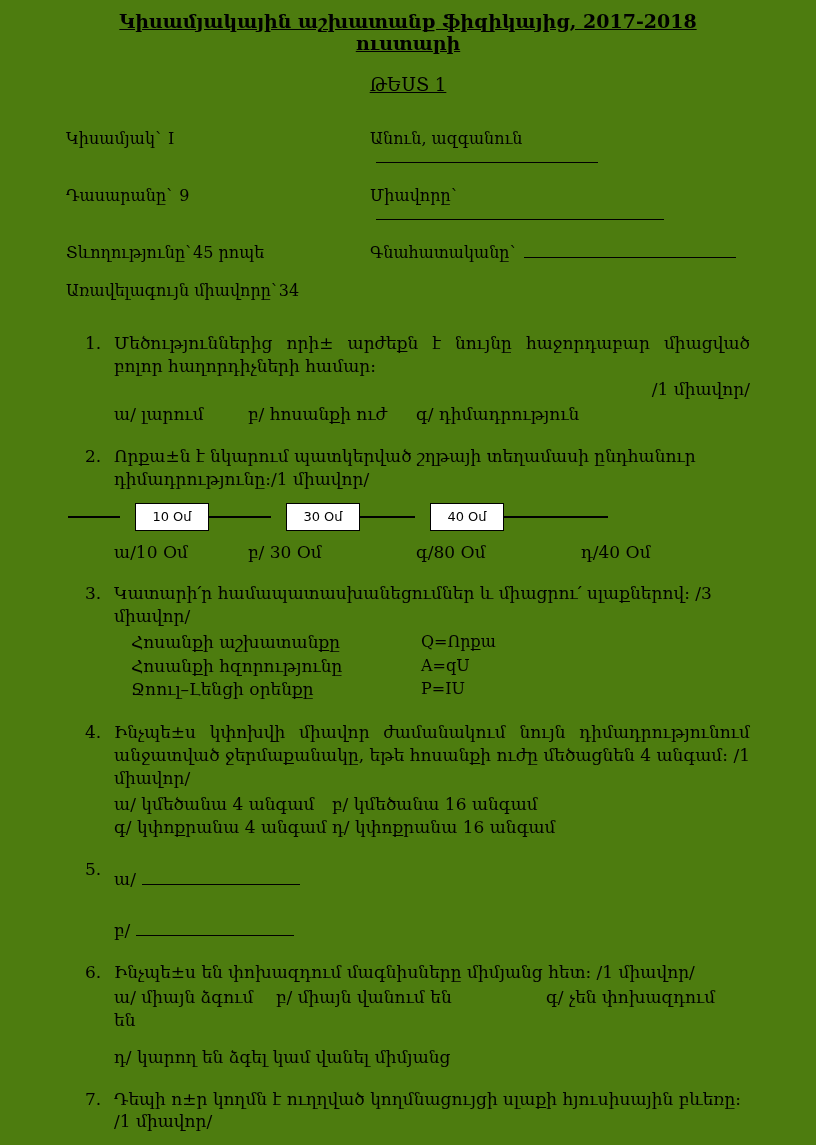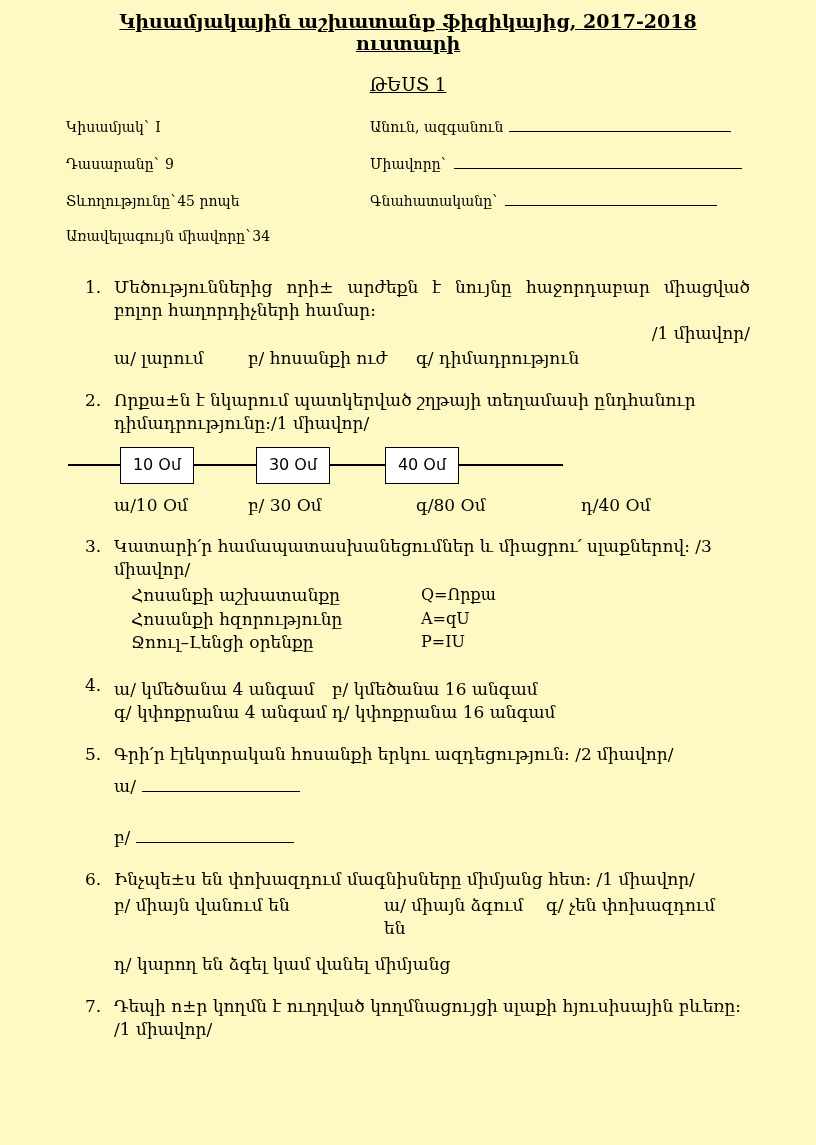--- a/index.html
+++ b/index.html
@@ -6,31 +6,31 @@
   html,body { background:#ffffff; }
   body {
     width:816px; height:1145px;
     color:#000;
     font-family:"DejaVu Serif","DejaVu Sans",serif;
   }
   .page {
     width:816px; height:1145px;
     padding:10px 66px 9px 66px;
     overflow:hidden;
-    background:#fef9c3;
+    background:#4d7c0f;
   }
   .title {
     font-size:19px; font-weight:bold; text-align:center;
     text-decoration:underline;
   }
   .subtitle {
     font-size:18px; font-weight:normal; text-align:center;
     text-decoration:underline; margin-top:20px;
   }
-  .info { margin-top:22px; font-size:14px; }
+  .info { margin-top:34px; font-size:16px; }
   .info-row {
     display:grid; grid-template-columns:304px 1fr;
     align-items:baseline; margin-bottom:19px;
   }
   .blank {
     display:inline-block; border-bottom:1px solid #000;
     height:15px; vertical-align:baseline; margin-left:6px;
   }
   .blank-name  { width:222px; }
   .blank-score { width:288px; }
@@ -44,24 +44,24 @@
 
   .opts-row { display:flex; margin-top:3px; }
   .opts-q1 .o1, .opts-q2 .o1 { width:134px; }
   .opts-q1 .o2, .opts-q2 .o2 { width:168px; }
   .opts-q2 .o3 { width:165px; }
 
   .circuit { display:flex; align-items:center; margin:12px 0 10px -46px; }
   .wire { height:2px; background:#000; flex:none; }
   .w1 { width:52px; } .w2 { width:62px; } .w3 { width:55px; } .w4 { width:104px; }
   .rbox {
-    flex:none; width:74px; height:37px;
+    flex:none; width:74px; height:28px;
     border:1.5px solid #000; background:#fff;
     display:flex; align-items:center; justify-content:center;
-    font-family:"DejaVu Sans",sans-serif; font-size:16px;
+    font-family:"DejaVu Sans",sans-serif; font-size:13px;margin-left:15px;
   }
 
   .pairs { margin-left:17px; margin-top:3px; }
   .pair { display:grid; grid-template-columns:290px auto; margin-bottom:1px; }
   .formula { font-size:16px; }
 
   .opts-grid { display:grid; grid-template-columns:218px auto; row-gap:0; margin-top:4px; }
 
   .write-line { margin-top:10px; }
   .write-line + .write-line { margin-top:28px; }
@@ -158,49 +158,49 @@
             <span>Ջոուլ–Լենցի օրենքը</span>
             <span class="formula">P=IU</span>
           </div>
         </div>
       </div>
     </div>
 
     <div class="q">
       <div class="qnum">4.</div>
       <div class="qbody">
+        <p class="qtext justify">Ինչպե±ս կփոխվի միավոր ժամանակում նույն դիմադրությունում անջատված ջերմաքանակը, եթե հոսանքի ուժը մեծացնեն 4 անգամ: /1 միավոր/</p>
         <div class="opts-grid">
           <span class="opt">ա/ կմեծանա 4 անգամ</span>
           <span class="opt">բ/ կմեծանա 16 անգամ</span>
           <span class="opt">գ/ կփոքրանա 4 անգամ</span>
           <span class="opt">դ/ կփոքրանա 16 անգամ</span>
         </div>
       </div>
     </div>
 
     <div class="q">
       <div class="qnum">5.</div>
       <div class="qbody">
-        <p class="qtext">Գրի՛ր էլեկտրական հոսանքի երկու ազդեցություն: /2 միավոր/</p>
         <div class="write-line">
           <span>ա/</span><span class="blank blank-answer"></span>
         </div>
         <div class="write-line">
           <span>բ/</span><span class="blank blank-answer"></span>
         </div>
       </div>
     </div>
 
     <div class="q">
       <div class="qnum">6.</div>
       <div class="qbody">
         <p class="qtext">Ինչպե±ս են փոխազդում մագնիսները միմյանց հետ: /1 միավոր/</p>
         <div class="opts-row opts-q6">
+          <span class="opt o1">ա/ միայն ձգում են</span>
           <span class="opt o2">բ/ միայն վանում են</span>
-          <span class="opt o1">ա/ միայն ձգում են</span>
           <span class="opt o3">գ/ չեն փոխազդում</span>
         </div>
         <div class="opt opt-full">դ/ կարող են ձգել կամ վանել միմյանց</div>
       </div>
     </div>
 
     <div class="q">
       <div class="qnum">7.</div>
       <div class="qbody">
         <p class="qtext">Դեպի ո±ր կողմն է ուղղված կողմնացույցի սլաքի հյուսիսային բևեռը: /1 միավոր/</p>

